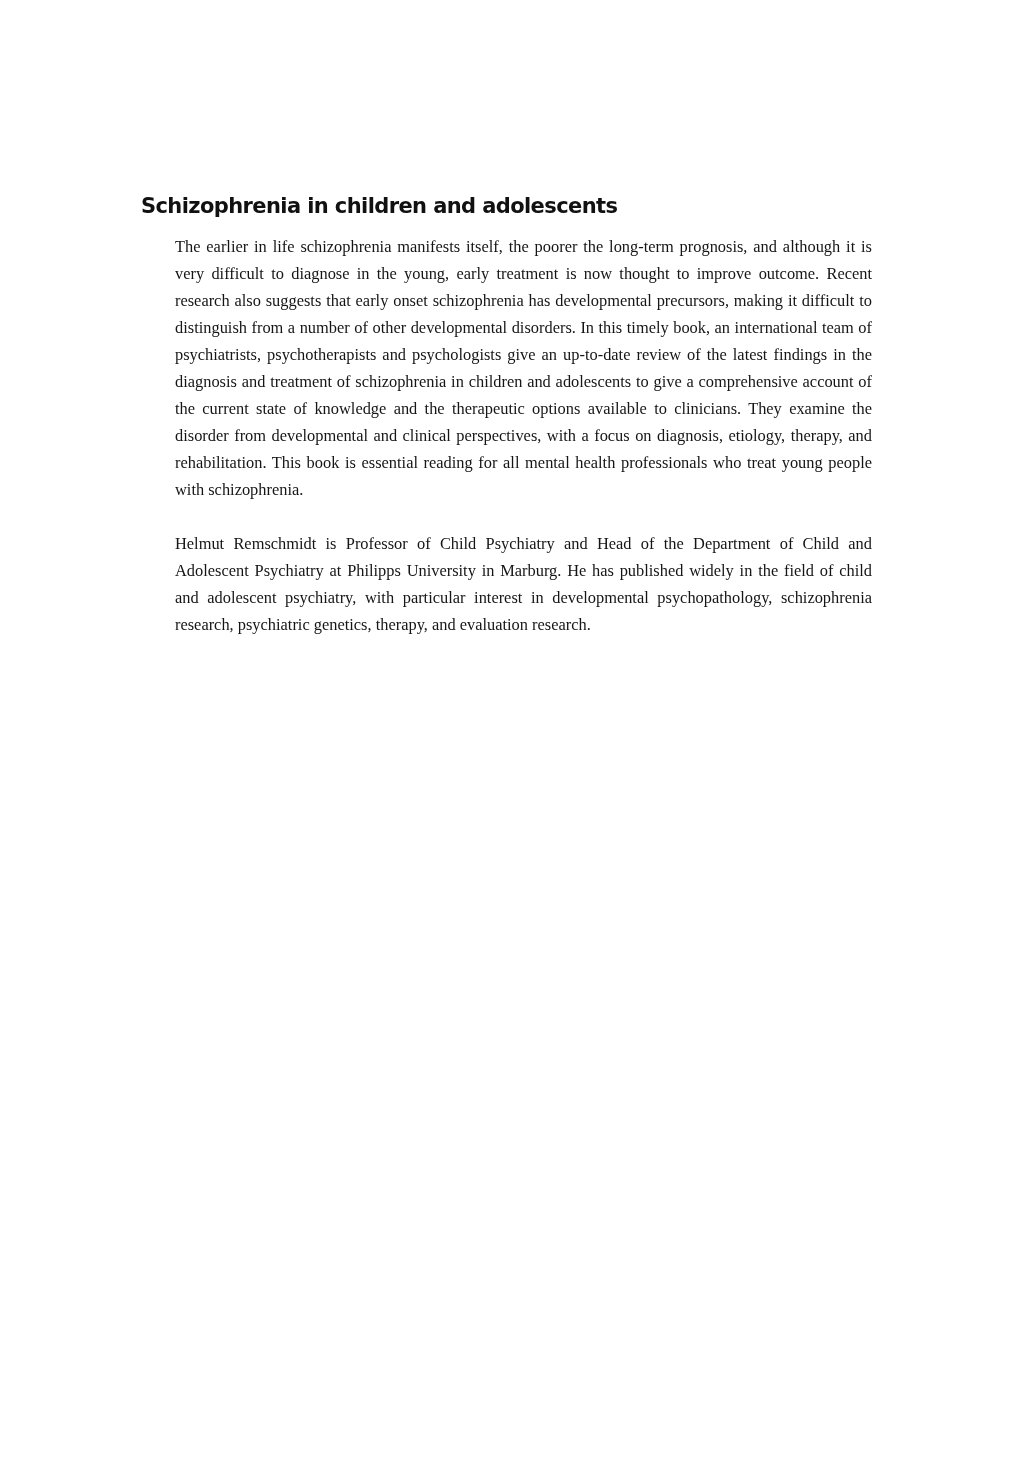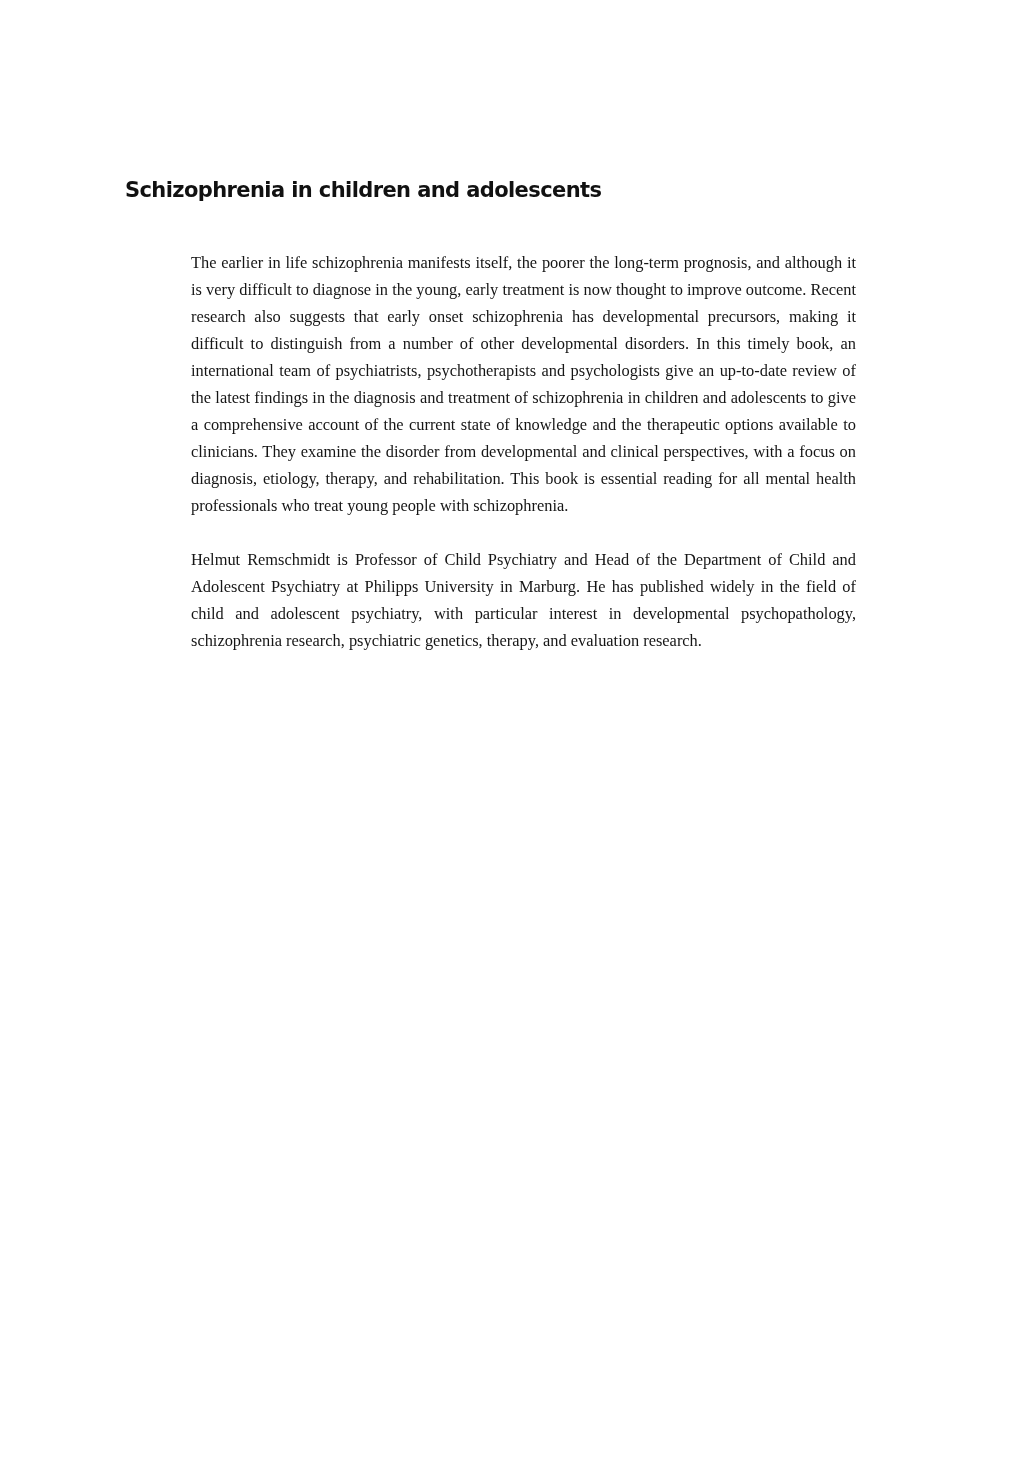--- a/index.html
+++ b/index.html
@@ -19,41 +19,41 @@
       left: 0;
       top: 0;
       width: 1030px;
       height: 1461px;
       background: #ffffff;
     }
     .title {
       position: absolute;
       left: 125px;
       top: 175px;
-      margin: 0;
+      margin: 16px;
       font-family: "DejaVu Sans", sans-serif;
       font-weight: bold;
       font-size: 21px;
       letter-spacing: -0.6px;
       line-height: 30px;
       color: #111111;
       white-space: nowrap;
     }
     .content {
       position: absolute;
       left: 175px;
       top: 233px;
       width: 697px;
       font-family: "Liberation Serif", serif;
       font-size: 16.4px;
       line-height: 27px;
       color: #151515;
     }
     .content p {
-      margin: 16px;
+      margin: 0;
       text-align: justify;
       text-align-last: left;
       hyphens: none;
     }
     .content p + p {
       margin-top: 27px;
     }
     .author-name {
       font-weight: normal;
     }

